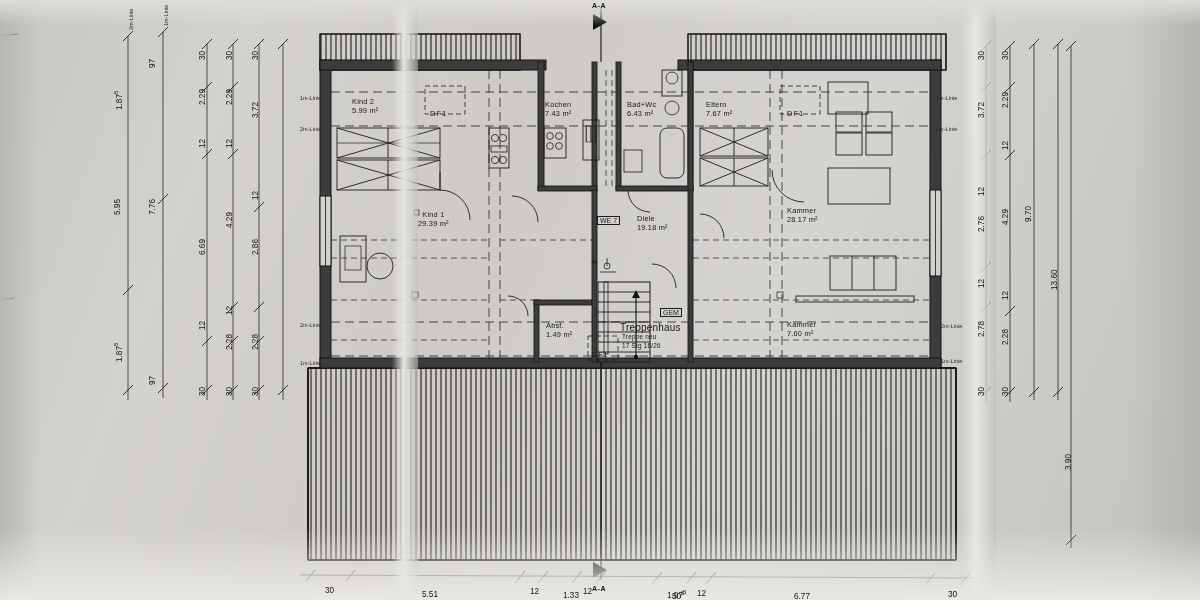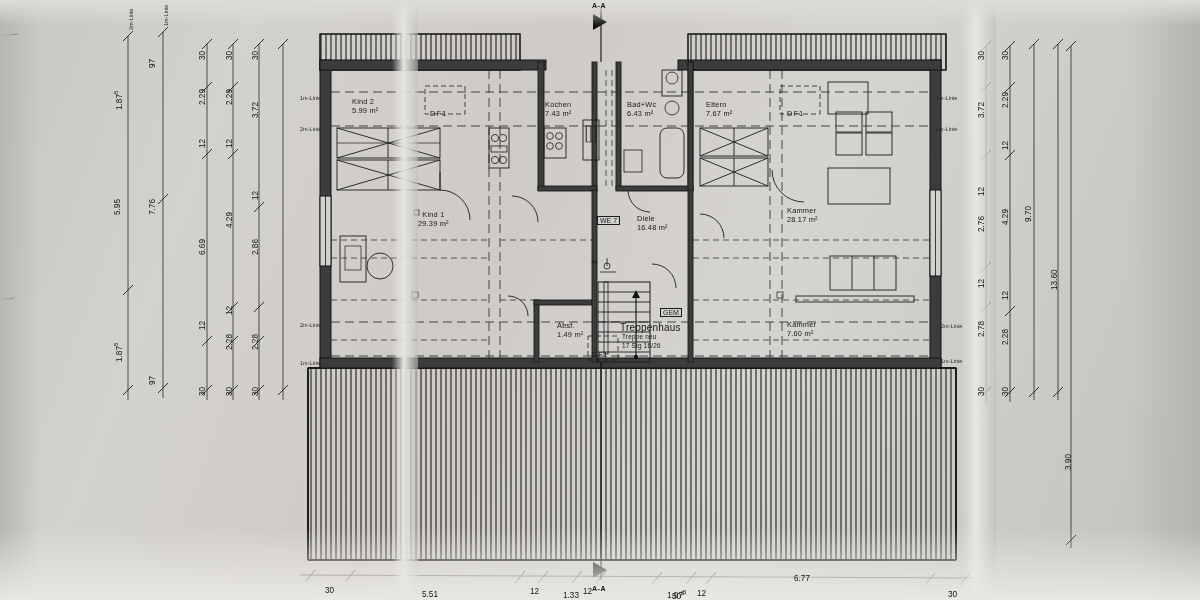--- a/index.html
+++ b/index.html
@@ -376,23 +376,23 @@
       <div class="lbl" style="left: 787px; top: 207px;">
         <div>Kammer</div>
         <div><span>28.17</span>&nbsp;<span>m²</span></div>
       </div>
       <div class="lbl" style="left: 787px; top: 321px;">
         <div>Kammer</div>
         <div><span>7.60</span>&nbsp;<span>m²</span></div>
       </div>
       <div class="lbl" style="left: 637px; top: 215px;">
         <div>Diele</div>
-        <div><span>16.48</span>&nbsp;<span>m²</span></div>
-      </div>
-      <div class="lbl" style="left: 546px; top: 322px; margin-left: 11px;">
+        <div><span>19.18</span>&nbsp;<span>m²</span></div>
+      </div>
+      <div class="lbl" style="left: 546px; top: 322px;">
         <div>Absf.</div>
         <div><span>1.49</span>&nbsp;<span>m²</span></div>
       </div>
     </div>
 
   <div class="boxlbl" style="left:597px;top:216px;">WE  7</div>
   <div class="boxlbl" style="left:660px;top:308px;">GEM</div>
   <div class="lbl" style="left:620px;top:322px;font-size:10px;">Treppenhaus</div>
   <div class="lbl" style="left:622px;top:333px;font-size:6.4px;">Treppe  neu</div>
   <div class="lbl" style="left:622px;top:342px;font-size:6.4px;">17 Stg 16/26</div>
@@ -462,20 +462,20 @@
     </div>
   <div id="dim-bottom">
       <div class="dimtxt" style="left: 325px; top: 586px;"><span>30</span></div>
       <div class="dimtxt" style="left: 422px; top: 590px;"><span>5.51</span></div>
       <div class="dimtxt" style="left: 530px; top: 587px;"><span>12</span></div>
       <div class="dimtxt" style="left: 550px; top: 591px; margin-left: 13px;"><span>1.33</span></div>
       <div class="dimtxt" style="left: 583px; top: 587px;"><span>12</span></div>
       <div class="dimtxt" style="left: 667px; top: 589px;"><span>1.97</span><span class="sq">5</span></div>
       <div class="dimtxt" style="left: 672px; top: 590px;"><span>50</span><span class="sq">5</span></div>
       <div class="dimtxt" style="left: 697px; top: 589px;"><span>12</span></div>
-      <div class="dimtxt" style="left: 786px; top: 574px; padding-left: 8px;"><span>6.77</span></div>
+      <div class="dimtxt" style="left: 786px; top: 592px; padding-left: 8px;"><span>6.77</span></div>
       <div class="dimtxt" style="left: 948px; top: 590px;"><span>30</span></div>
     </div>
 
   <div class="lbl" style="left:592px;top:2px;font-size:7px;font-weight:bold;letter-spacing:.5px;">A-A</div>
   <div class="lbl" style="left:592px;top:585px;font-size:7px;font-weight:bold;letter-spacing:.5px;">A-A</div>
 
 </div>
 
 </body></html>

